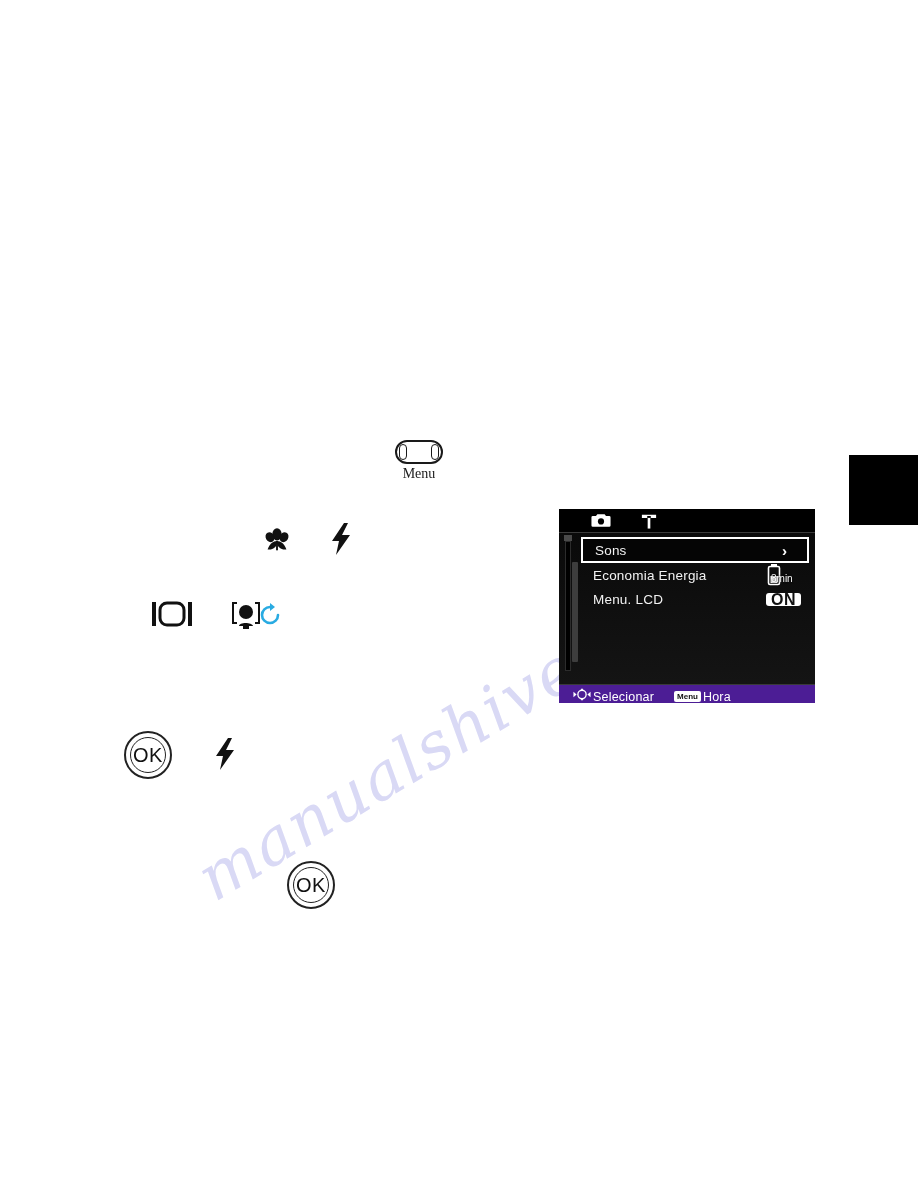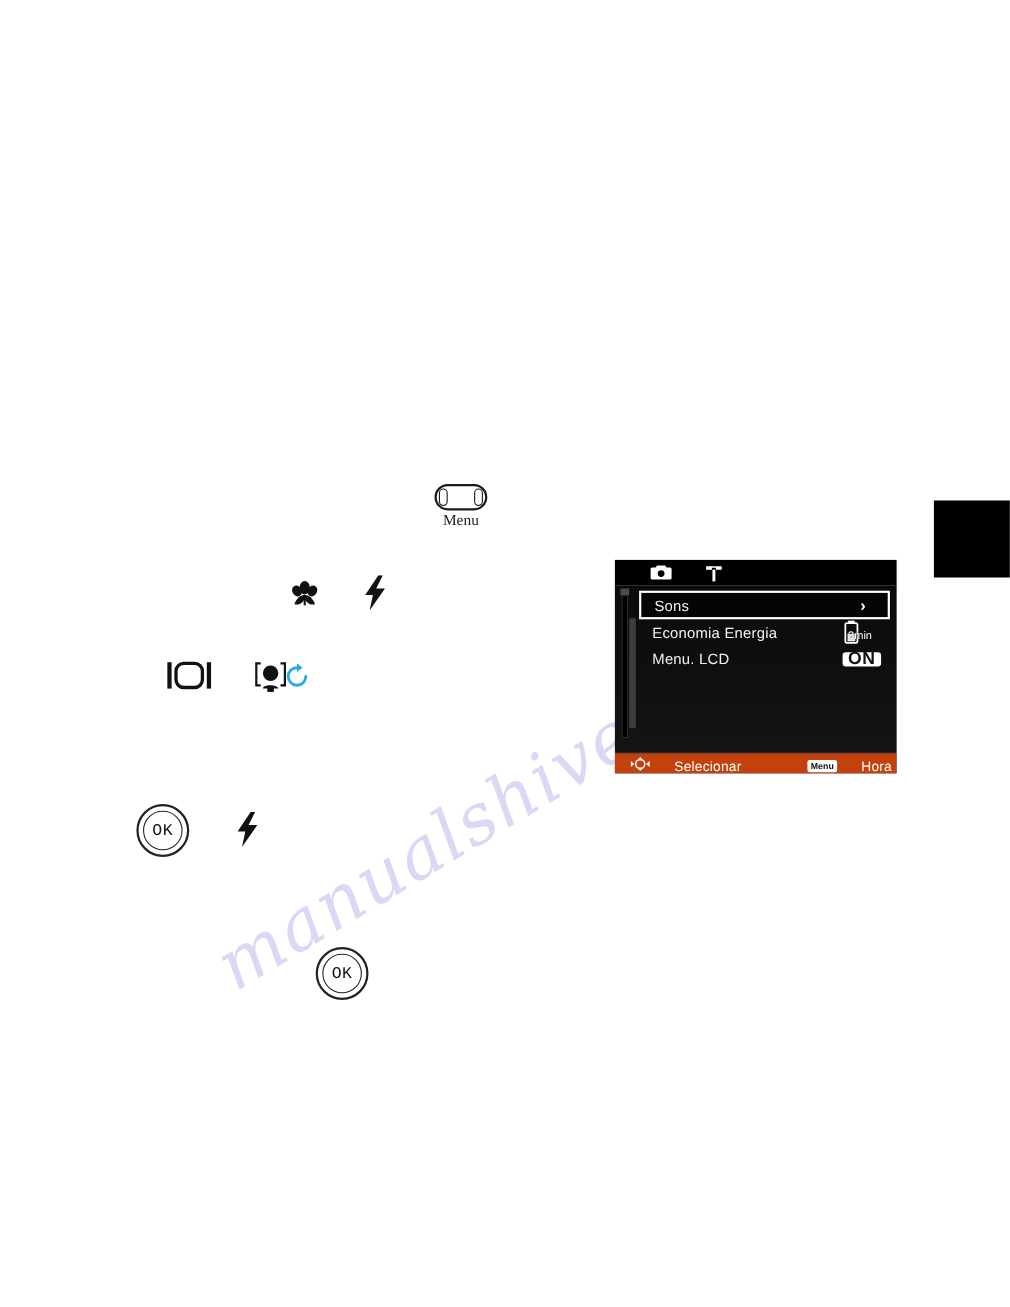--- a/index.html
+++ b/index.html
@@ -113,22 +113,22 @@
   }
   .ok-btn .inner {
     width: calc(100% - 8px);
     height: calc(100% - 8px);
     border: 1.5px solid #222;
     border-radius: 50%;
     box-sizing: border-box;
     display: flex;
     align-items: center;
     justify-content: center;
-    font-family: Liberation Mono, monospace;
-    font-size: 15px;
+    font-family: Liberation Sans, sans-serif;
+    font-size: 20px;
     color: #111;
     letter-spacing: 0.5px;
   }
   .ok-1 { left: 124px; top: 731px; width: 48px; height: 48px; }
   .ok-2 { left: 287px; top: 861px; width: 48px; height: 48px; }
 
   
   #lcd {
     position: absolute;
     left: 559px;
@@ -255,26 +255,26 @@
     font-size: 10px;
     font-weight: normal;
     white-space: nowrap;
     text-shadow: 0 0 2px #000;
   }
 
   .lang-val { display: flex; align-items: center; }
 
   .lcd-footer {
     height: 23px;
-    background: #c2410c;
+    background: #4c1d95;
     border-top: 1px solid #3a3a3a;
     display: flex;
     align-items: center;
     padding-left: 14px;
-    gap: 22px;
+    gap: 2px;
   }
   .lcd-footer .ftext {
     color: #ffffff;
     font-size: 12.5px;
     letter-spacing: 0.2px;
   }
   .lcd-footer .gap { width: 16px; }
   .menu-chip {
     background: #ffffff;
     color: #111;

